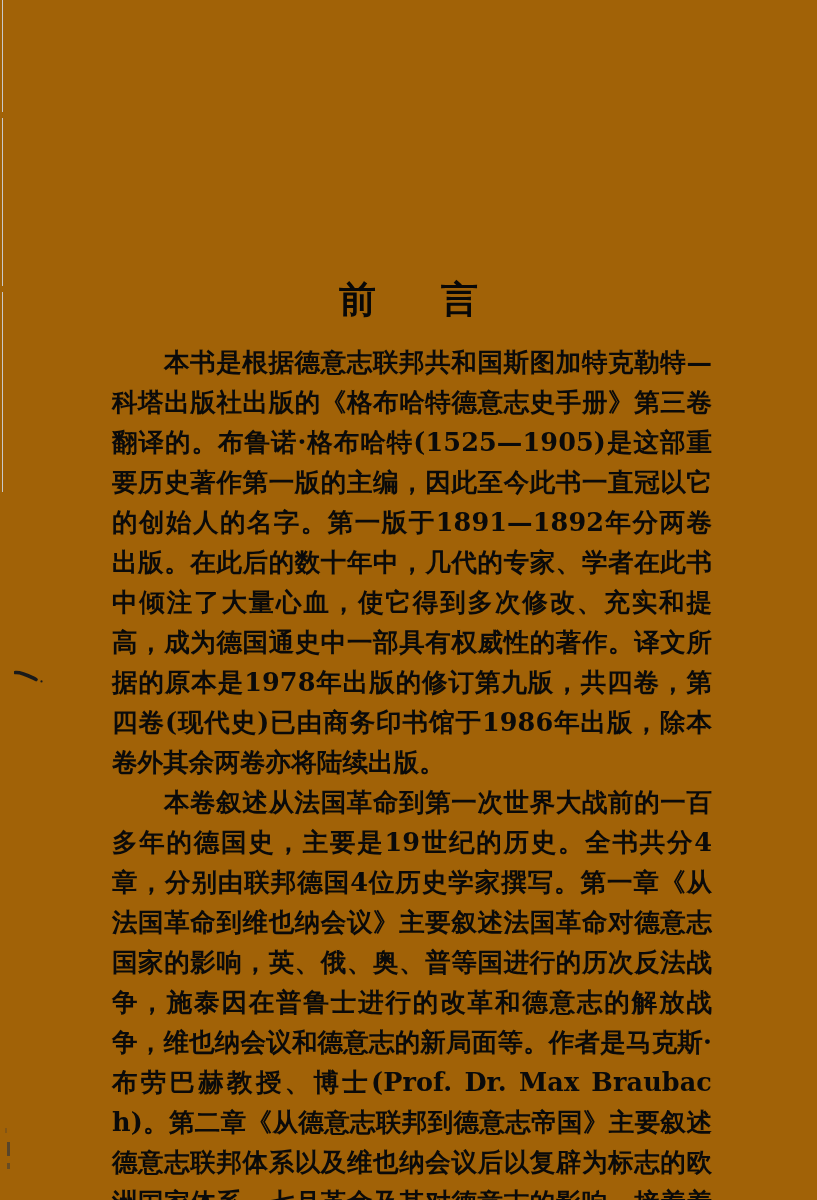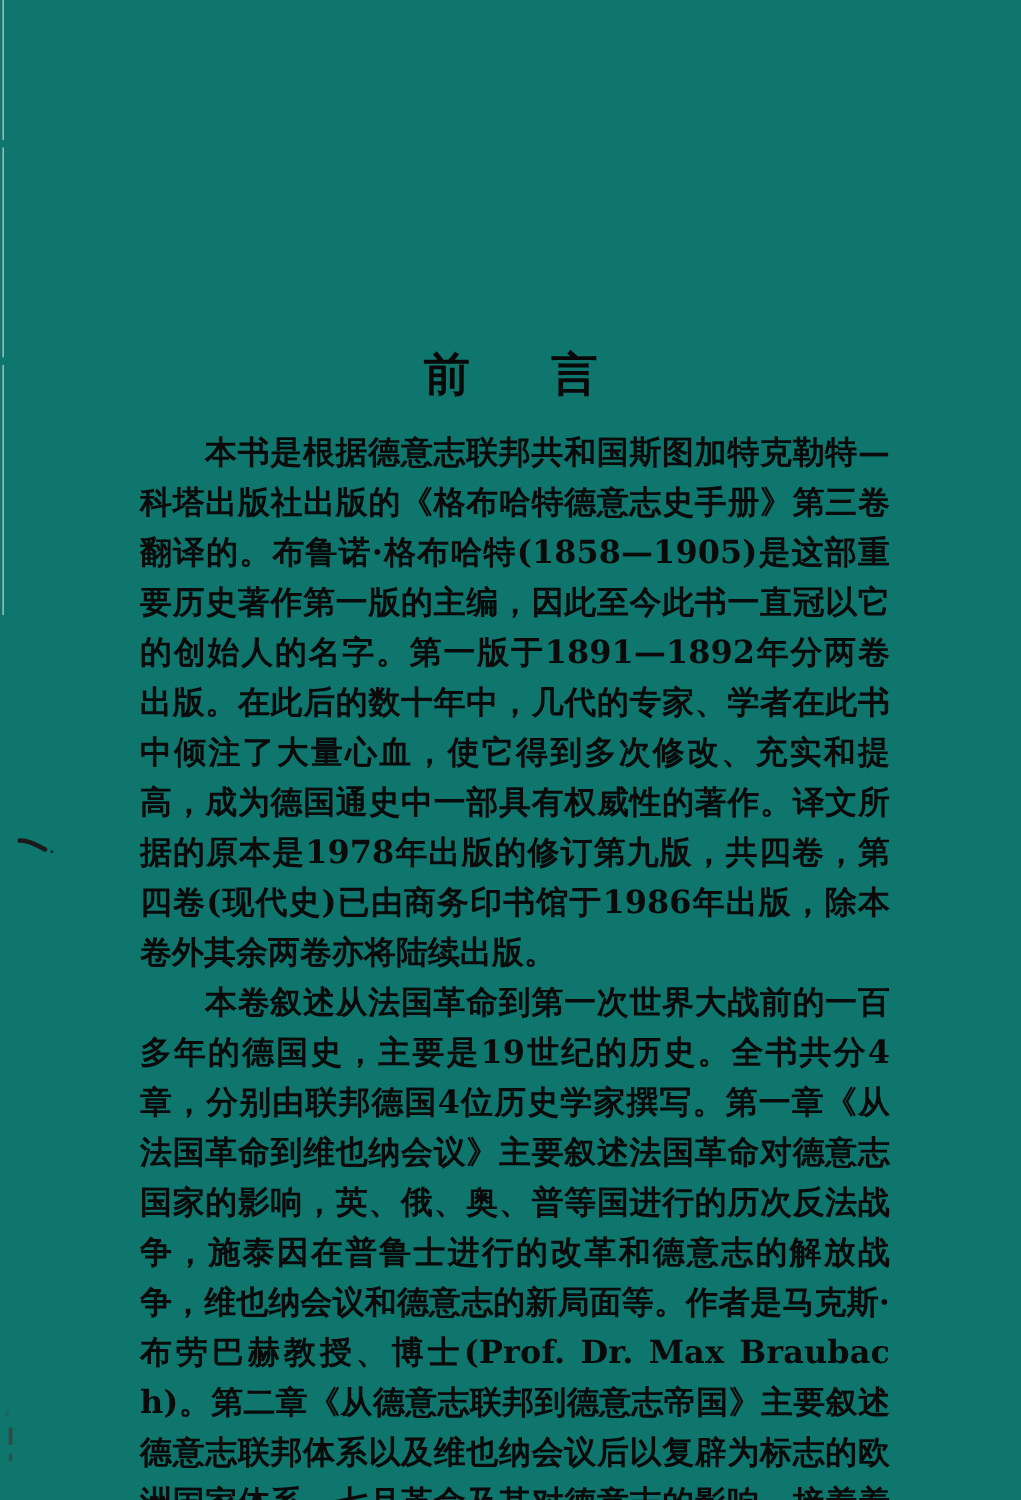--- a/index.html
+++ b/index.html
@@ -13,21 +13,21 @@
     position: relative;
     overflow: hidden;
     font-family: "DejaVu Serif", "Liberation Serif", serif;
     color: #000000;
   }
 
   
   #page {
     position: absolute;
     inset: 0;
-    background: #0f766e;
+    background: #a16207;
   }
   .scan-edge-line {
     position: absolute;
     background: #c9c9c9;
     width: 1px;
   }
   .scan-edge-line.a { left: 2px;  top: 0px;    height: 112px; }
   .scan-edge-line.b { left: 2px;  top: 118px;  height: 168px; }
   .scan-edge-line.c { left: 2px;  top: 292px;  height: 200px; }
   .scan-speck {
@@ -109,18 +109,18 @@
 
   <div class="scan-speck speck-1"></div>
   <div class="scan-speck speck-2"></div>
   <div class="scan-speck speck-3"></div>
 
   <div id="content">
 
     <h1 id="doc-title">前 言</h1>
 
     <div id="body-text">
-      <p class="para">本书是根据德意志联邦共和国斯图加特克勒特—科塔出版社出版的《格布哈特德意志史手册》第三卷翻译的。布鲁诺·格布哈特(1858—1905)是这部重要历史著作第一版的主编，因此至今此书一直冠以它的创始人的名字。第一版于1891—1892年分两卷出版。在此后的数十年中，几代的专家、学者在此书中倾注了大量心血，使它得到多次修改、充实和提高，成为德国通史中一部具有权威性的著作。译文所据的原本是1978年出版的修订第九版，共四卷，第四卷(现代史)已由商务印书馆于1986年出版，除本卷外其余两卷亦将陆续出版。</p>
+      <p class="para">本书是根据德意志联邦共和国斯图加特克勒特—科塔出版社出版的《格布哈特德意志史手册》第三卷翻译的。布鲁诺·格布哈特(1525—1905)是这部重要历史著作第一版的主编，因此至今此书一直冠以它的创始人的名字。第一版于1891—1892年分两卷出版。在此后的数十年中，几代的专家、学者在此书中倾注了大量心血，使它得到多次修改、充实和提高，成为德国通史中一部具有权威性的著作。译文所据的原本是1978年出版的修订第九版，共四卷，第四卷(现代史)已由商务印书馆于1986年出版，除本卷外其余两卷亦将陆续出版。</p>
       <p class="para">本卷叙述从法国革命到第一次世界大战前的一百多年的德国史，主要是19世纪的历史。全书共分4章，分别由联邦德国4位历史学家撰写。第一章《从法国革命到维也纳会议》主要叙述法国革命对德意志国家的影响，英、俄、奥、普等国进行的历次反法战争，施泰因在普鲁士进行的改革和德意志的解放战争，维也纳会议和德意志的新局面等。作者是马克斯·布劳巴赫教授、博士(Prof. Dr. Max Braubach)。第二章《从德意志联邦到德意志帝国》主要叙述德意志联邦体系以及维也纳会议后以复辟为标志的欧洲国家体系，七月革命及其对德意志的影响，接着着重论述了德国1848年资产阶级革命及其影响，俾斯麦执政初期的方针政策，德丹战争、普奥战争直到德法战争后德意志帝国的建立。作者是泰奥多尔·席德尔教授、博士(Prof. Dr. Theodor Schieder)。第三章《从</p>
     </div>
 
   </div>
 </div>
 
 </body></html>

